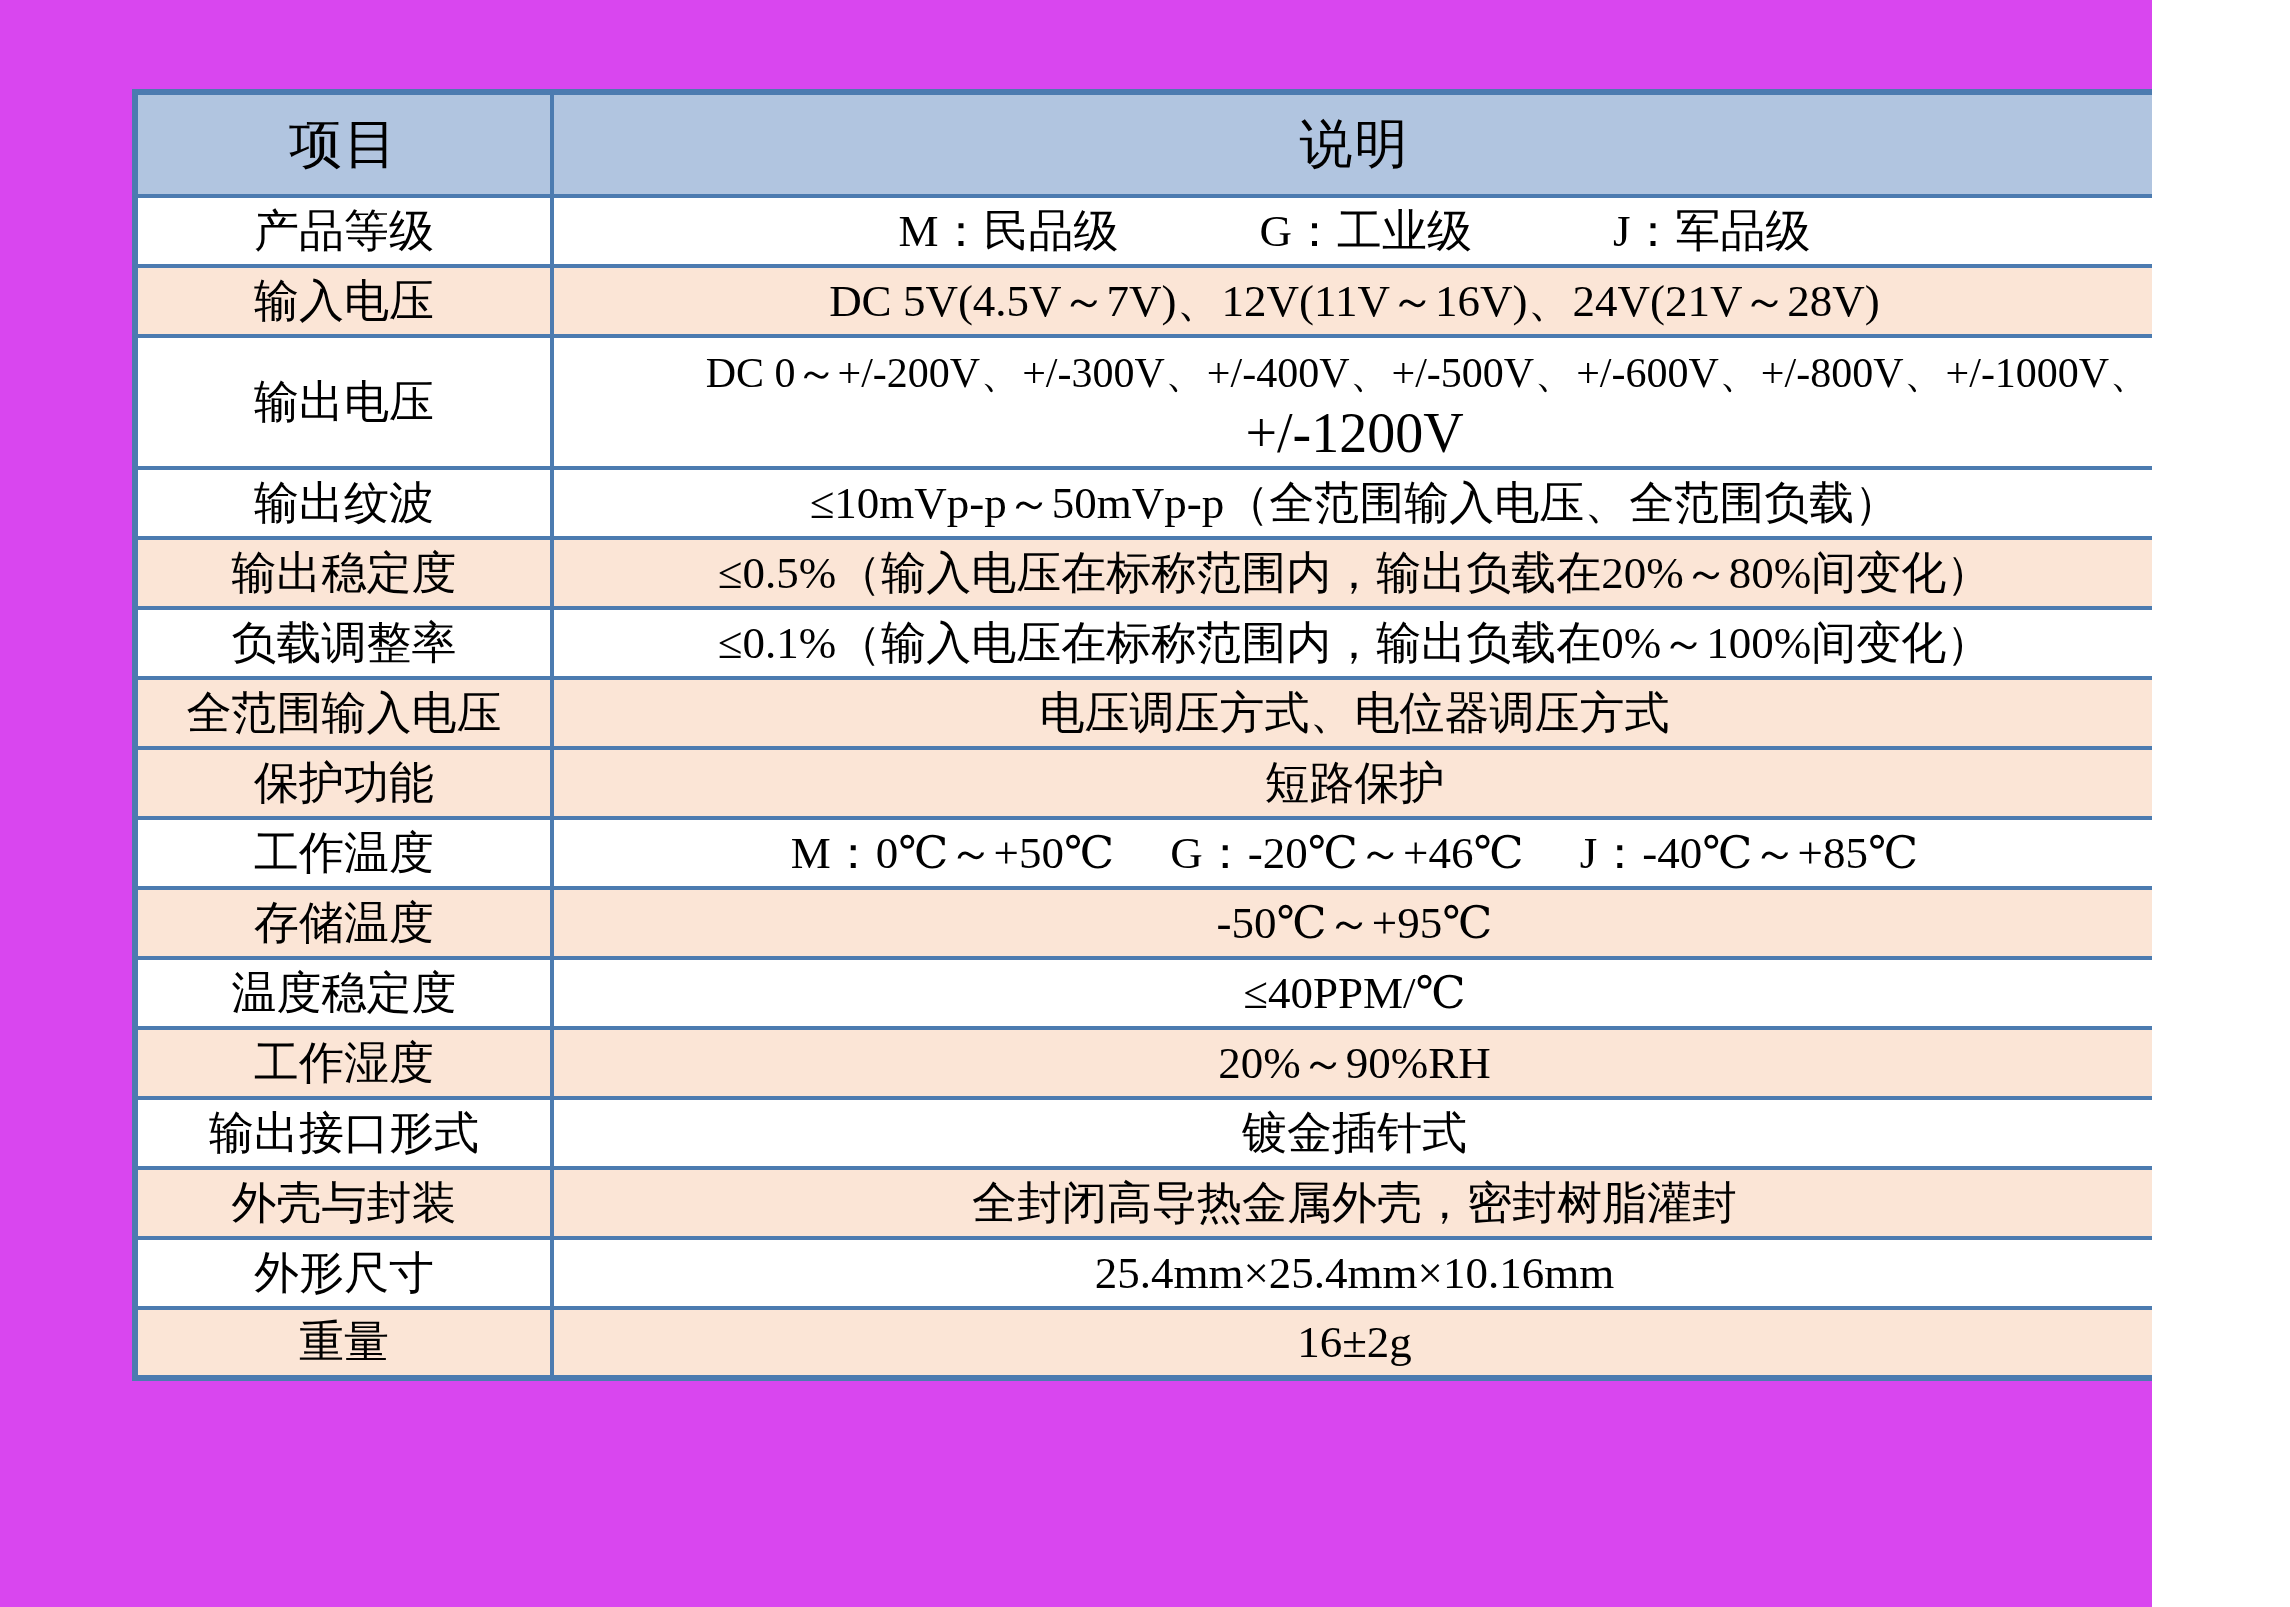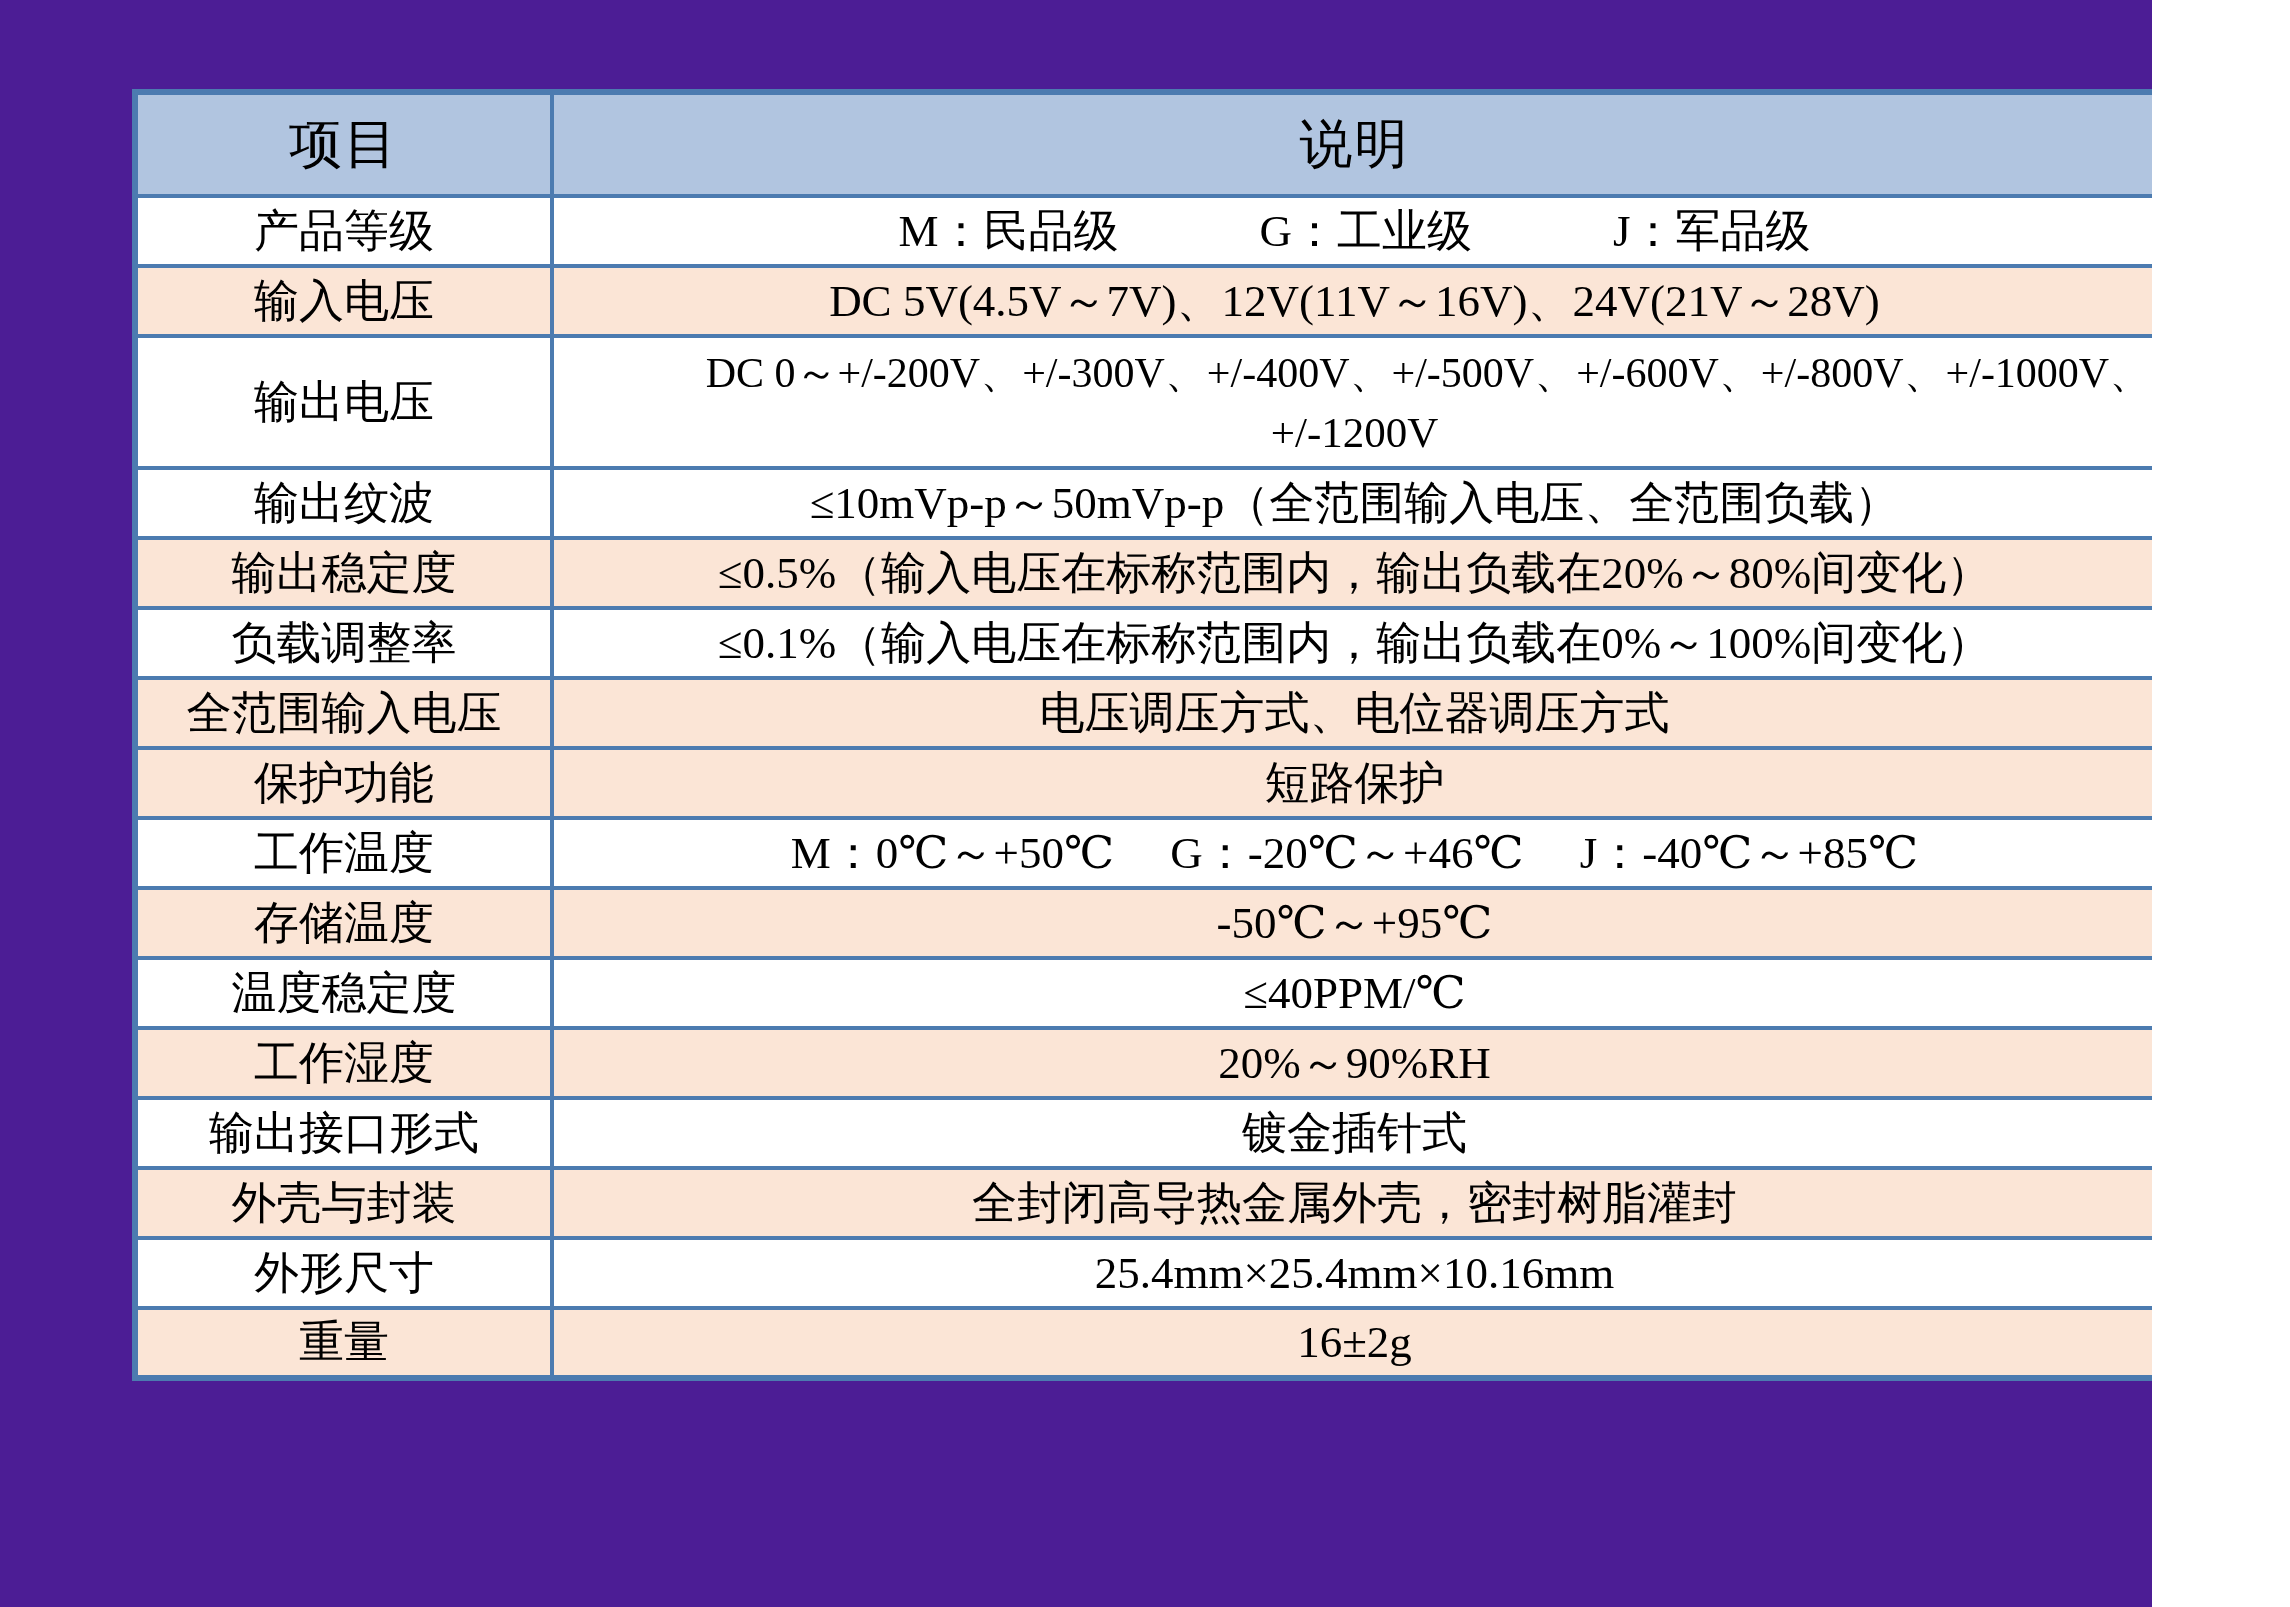--- a/index.html
+++ b/index.html
@@ -1,21 +1,21 @@
 <!DOCTYPE html>
 <html style="font-size:15px"><head>
 <meta charset="utf-8">
 <style>
   html,body{margin:0;padding:0;}
   body{
     width:2291px;height:1607px;background:#ffffff;
     font-family:"Liberation Serif","DejaVu Serif",serif;
     color:#000000;
   }
-  .page{position:relative;width:2152px;height:1607px;background:#4c1d95;overflow:hidden;}
+  .page{position:relative;width:2152px;height:1607px;background:#d946ef;overflow:hidden;}
   table.spec{
     position:absolute;left:132px;top:89px;width:2029px;
     border-collapse:collapse;table-layout:fixed;
     border:6.6px solid #4c7bb0;
   }
   table.spec col.c1{width:417px;}
   table.spec th,table.spec td{
     border:4.7px solid #4c7bb0;
     text-align:center;vertical-align:middle;
     padding:0 3.8px;line-height:1.25;
@@ -28,21 +28,21 @@
   }
   tbody tr{height:70px;font-size:45px;}
   tbody tr.tall{height:132px;}
   tbody tr.peach td{background:#fbe5d6;}
   tbody tr td{background:#ffffff;}
   .spread{display:flex;justify-content:center;align-items:flex-end;gap:141px;white-space:nowrap;}
   .spread-wide{gap:56px;}
   .twoline .line1{
     text-align:right;white-space:nowrap;font-size:42px;line-height:62px;
   }
-  .twoline .line2{text-align:center;font-size:43px;line-height:58px;}
+  .twoline .line2{text-align:center;font-size:56px;line-height:58px;}
 </style>
 </head>
 <body>
 
 <div class="page">
   <table class="spec">
     <colgroup>
         <col class="c1">
         <col class="c2">
       </colgroup>

